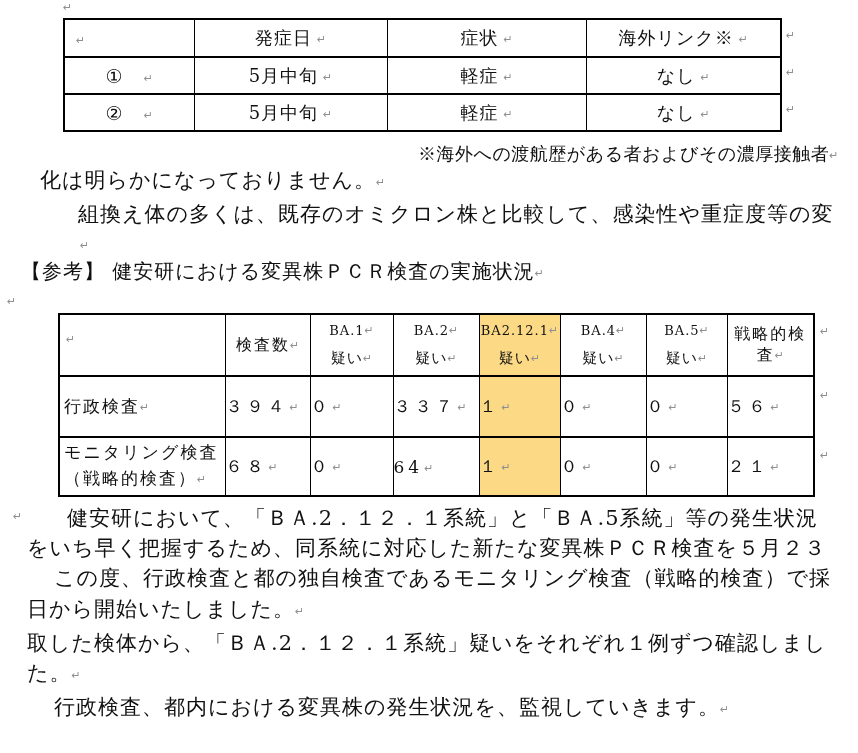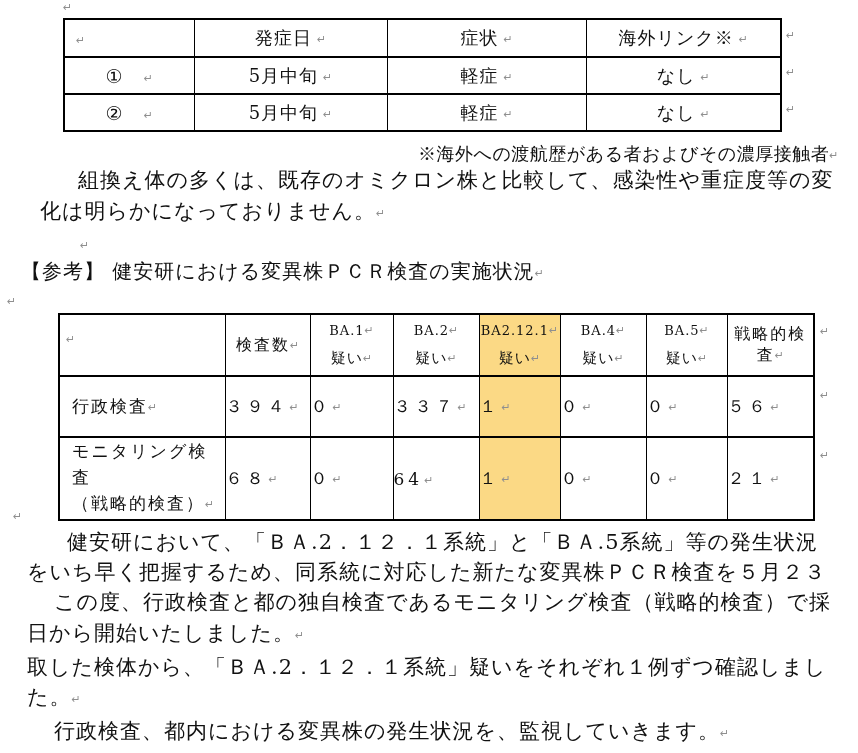--- a/index.html
+++ b/index.html
@@ -34,31 +34,31 @@
     vertical-align:middle;padding:0;font-size:16px;
   }
   .t2 tr.hr2{height:62px;}
   .t2 tr.r1{height:61px;}
   .t2 tr.r2{height:59px;}
   .t2 td.corner{vertical-align:top;padding-top:14px;padding-left:6px;}
   .t2 td.chead{text-align:center;letter-spacing:1px;}
   .t2 .bl1{font-size:13px;line-height:27px;letter-spacing:1px;}
   .t2 .bl2{font-size:15px;line-height:27px;letter-spacing:1px;}
   .t2 td.wide{letter-spacing:2px;}
-  .t2 td.rowlab{text-align:left;padding-left:12px;font-size:17px;letter-spacing:2px;}
+  .t2 td.rowlab{text-align:left;padding-left:4px;font-size:17px;letter-spacing:2px;}
   .t2 td.rowlab .lab-line{line-height:26px;}
   .t2 td.num{text-align:left;padding-right:5px;font-size:17px;letter-spacing:4px;}
   .t2 td.num .pm{letter-spacing:0;margin-left:1px;}
   .hl{background:#FBD985;}
   
   .note{left:418px;top:142px;font-size:18px;letter-spacing:0.5px;}
   .para1{left:40px;top:165px;font-size:21px;line-height:31px;letter-spacing:1px;}
   .para1 .ind{padding-left:38px;}
   .heading{left:21px;top:258px;font-size:20px;letter-spacing:1px;}
-  .bodyblock{left:27px;top:527px;font-size:21px;line-height:30.2px;letter-spacing:1px;}
+  .bodyblock{left:27px;top:503px;font-size:21px;line-height:30.2px;letter-spacing:1px;}
   .bodyblock .ind2{padding-left:40px;}
   .bodyblock .ind1{padding-left:27px;}
   .line{white-space:nowrap;}
 </style>
 </head>
 <body>
 
 <span class="pm abs" style="left: 63px; top: 2px; color: rgb(143, 143, 143);">↵</span>
 
 <table class="t1">
@@ -90,22 +90,22 @@
 </tbody>
   </table>
 
 <span class="pm abs" style="left: 786px; top: 30px; color: rgb(143, 143, 143);">↵</span>
 <span class="pm abs" style="left: 786px; top: 67px; color: rgb(143, 143, 143);">↵</span>
 <span class="pm abs" style="left: 786px; top: 104px; color: rgb(143, 143, 143);">↵</span>
 
 <div class="abs note line"><span>※海外への渡航歴がある者およびその濃厚接触者</span><span class="pm" style="color: rgb(143, 143, 143);">↵</span></div>
 
 <div class="abs para1">
+  <div class="line"><span>化は明らかになっておりません。</span><span class="pm" style="color: rgb(143, 143, 143);">↵</span></div>
   <div class="line ind">組換え体の多くは、既存のオミクロン株と比較して、感染性や重症度等の変</div>
-  <div class="line"><span>化は明らかになっておりません。</span><span class="pm" style="color: rgb(143, 143, 143);">↵</span></div>
 </div>
 
 <span class="pm abs" style="left: 80px; top: 240px; color: rgb(143, 143, 143);">↵</span>
 
 <div class="abs heading line"><span>【参考】 健安研における変異株ＰＣＲ検査の実施状況</span><span class="pm" style="color: rgb(143, 143, 143);">↵</span></div>
 
 <span class="pm abs" style="left: 7px; top: 296px; color: rgb(143, 143, 143);">↵</span>
 
 <table class="t2">
   <colgroup>

